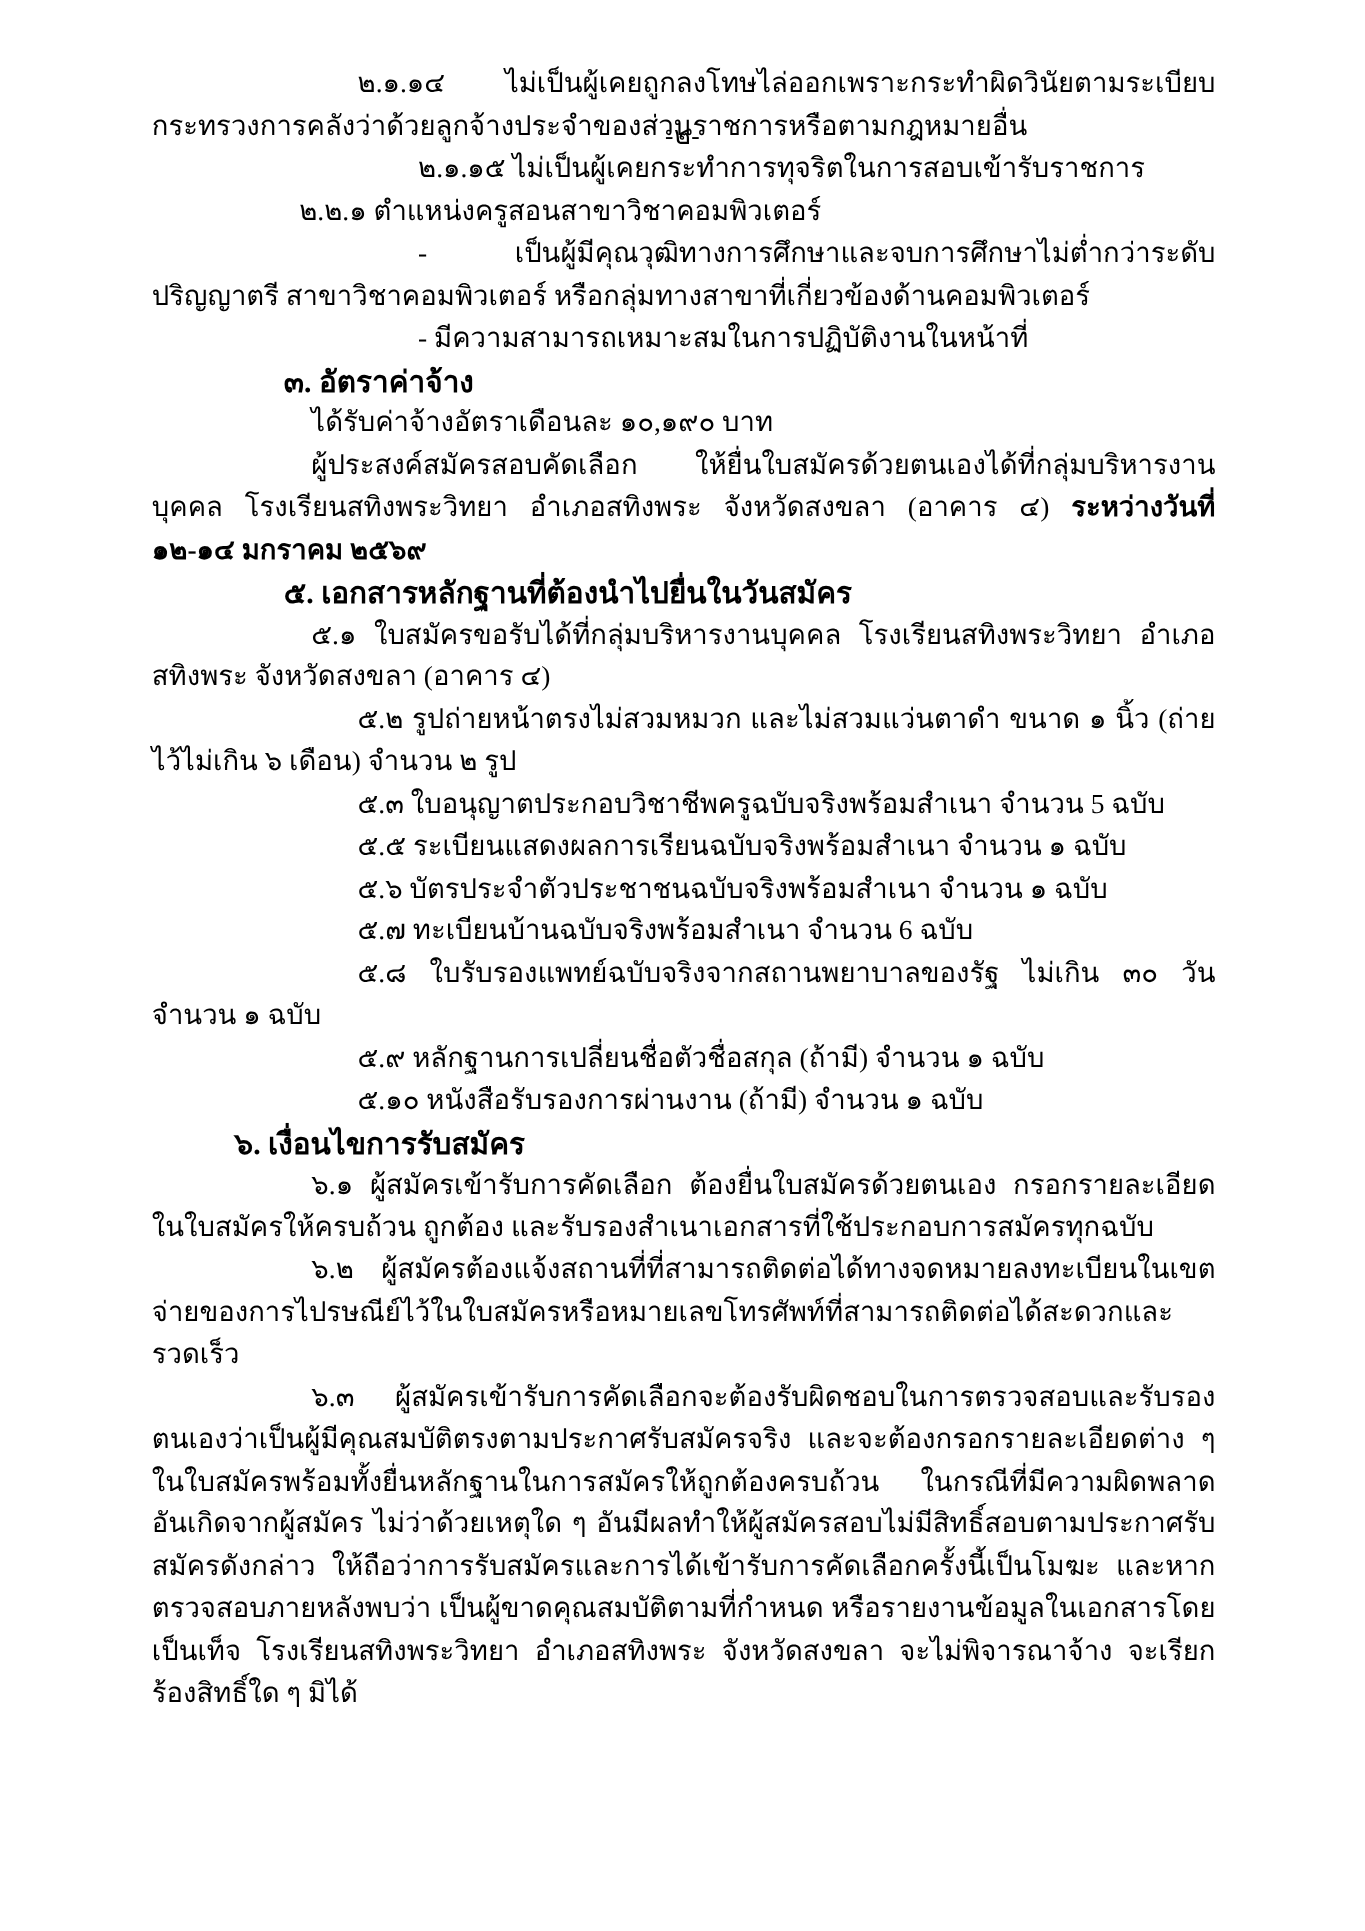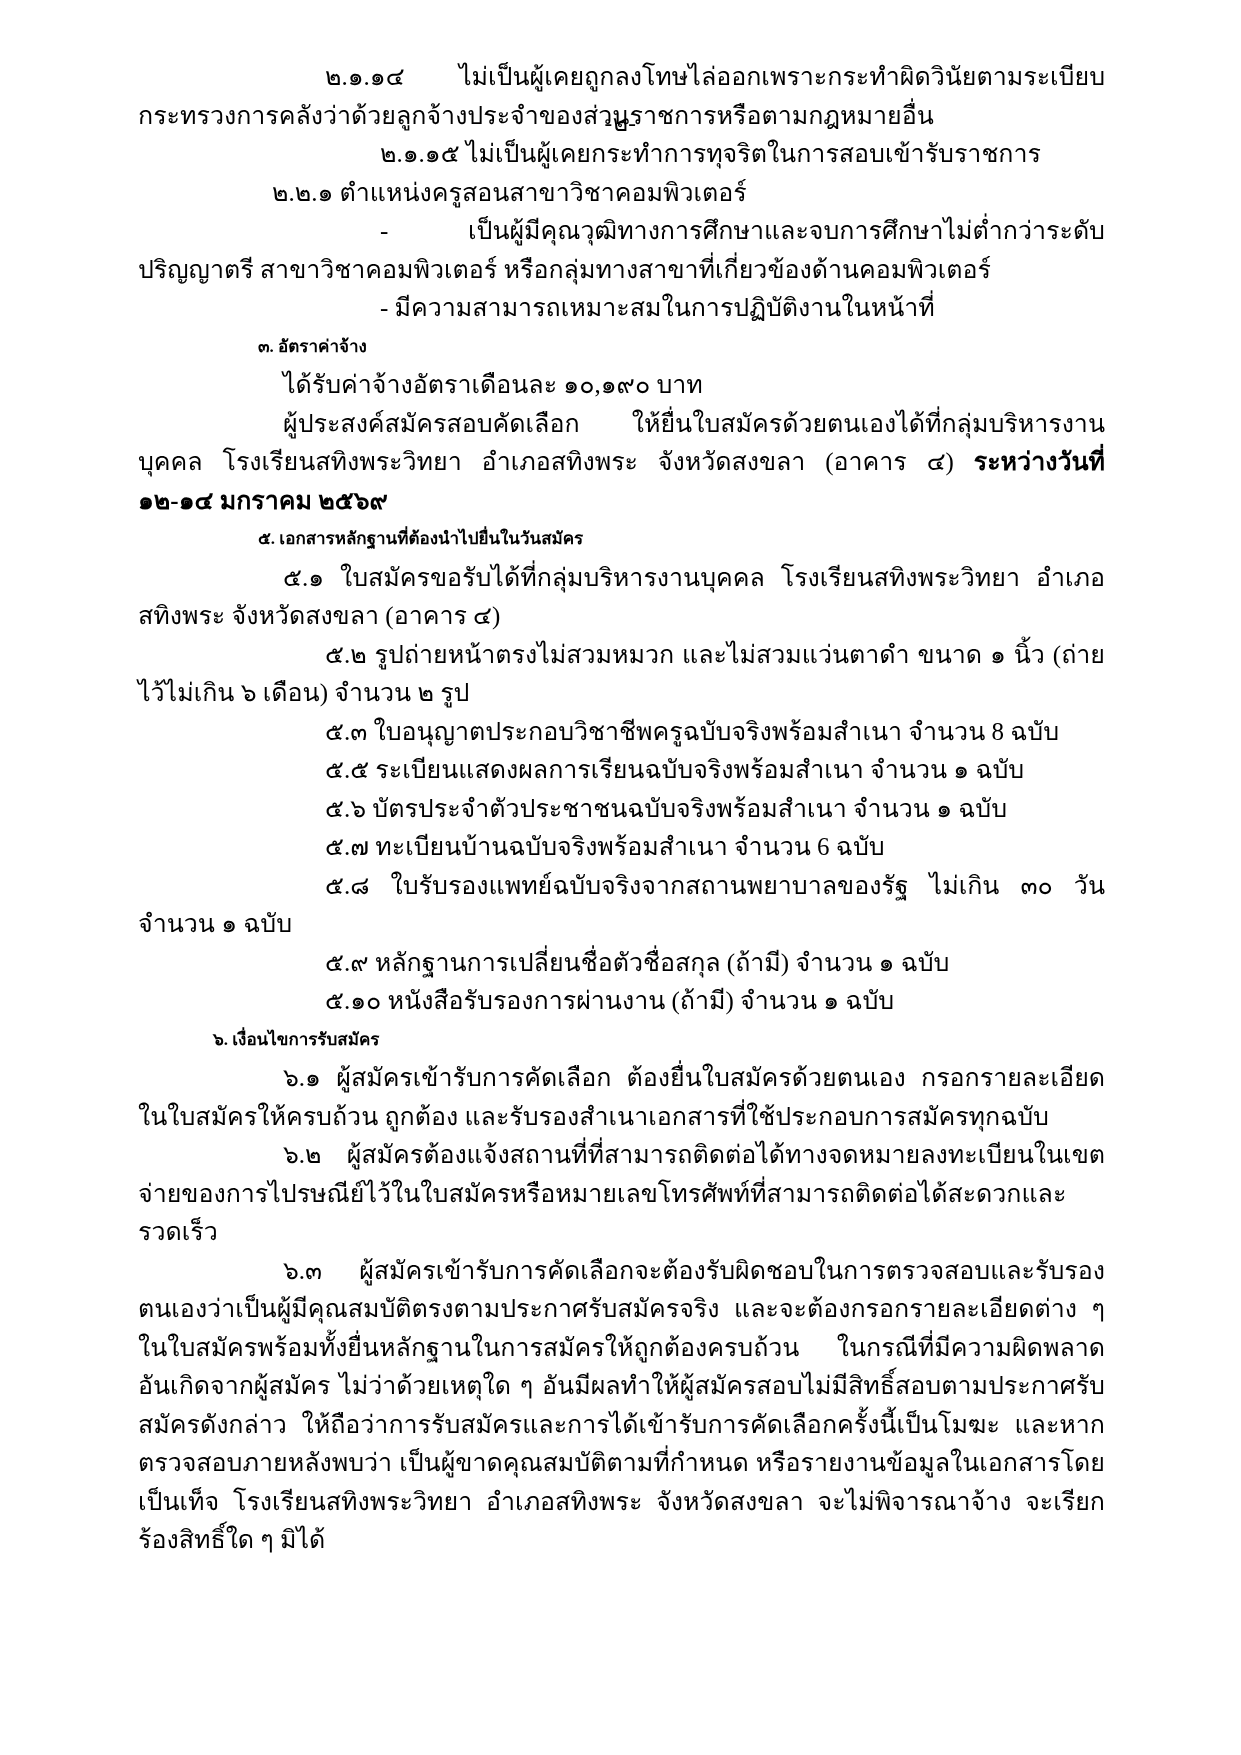--- a/index.html
+++ b/index.html
@@ -45,21 +45,21 @@
   .ind-134 { text-indent: 134px; }
   .ind-145 { text-indent: 145px; }
   .ind-187 { text-indent: 187px; }
   .ind-242 { text-indent: 242px; }
 
   .bold { font-weight: bold; }
 
   .heading {
     margin: 0;
     padding: 0;
-    font-size: 17px;
+    font-size: 27px;
     line-height: 38.5px;
     font-weight: bold;
   }
   .h-ind-120 { padding-left: 120px; }
   .h-ind-75  { padding-left: 75px; }
 </style>
 </head>
 <body>
 
 <div class="page">
@@ -84,21 +84,21 @@
       <p class="para ind-145">ได้รับค่าจ้างอัตราเดือนละ ๑๐,๑๙๐  บาท</p>
 
       <p class="para ind-145"><span>ผู้ประสงค์สมัครสอบคัดเลือก ให้ยื่นใบสมัครด้วยตนเองได้ที่กลุ่มบริหารงานบุคคล โรงเรียนสทิงพระวิทยา อำเภอสทิงพระ จังหวัดสงขลา  (อาคาร ๔)  </span><span class="bold">ระหว่างวันที่ ๑๒-๑๔ มกราคม  ๒๕๖๙</span></p>
 
       <p class="heading h-ind-120">๕. เอกสารหลักฐานที่ต้องนำไปยื่นในวันสมัคร</p>
 
       <p class="para ind-145"><span>๕.๑</span> <span>ใบสมัครขอรับได้ที่กลุ่มบริหารงานบุคคล โรงเรียนสทิงพระวิทยา อำเภอสทิงพระ จังหวัดสงขลา (อาคาร ๔)</span></p>
 
       <p class="para ind-187"><span>๕.๒</span> <span>รูปถ่ายหน้าตรงไม่สวมหมวก และไม่สวมแว่นตาดำ ขนาด ๑ นิ้ว (ถ่ายไว้ไม่เกิน ๖ เดือน) จำนวน ๒ รูป</span></p>
 
-      <p class="para ind-187"><span>๕.๓</span> <span>ใบอนุญาตประกอบวิชาชีพครูฉบับจริงพร้อมสำเนา   จำนวน 8 ฉบับ</span></p>
+      <p class="para ind-187"><span>๕.๓</span> <span>ใบอนุญาตประกอบวิชาชีพครูฉบับจริงพร้อมสำเนา   จำนวน 5 ฉบับ</span></p>
 
 
       <p class="para ind-187"><span>๕.๕</span> <span>ระเบียนแสดงผลการเรียนฉบับจริงพร้อมสำเนา   จำนวน ๑ ฉบับ</span></p>
 
       <p class="para ind-187"><span>๕.๖</span> <span>บัตรประจำตัวประชาชนฉบับจริงพร้อมสำเนา   จำนวน ๑ ฉบับ</span></p>
 
       <p class="para ind-187"><span>๕.๗</span> <span>ทะเบียนบ้านฉบับจริงพร้อมสำเนา จำนวน 6 ฉบับ</span></p>
 
       <p class="para ind-187"><span>๕.๘</span> <span>ใบรับรองแพทย์ฉบับจริงจากสถานพยาบาลของรัฐ ไม่เกิน ๓๐ วัน จำนวน ๑ ฉบับ</span></p>
 

